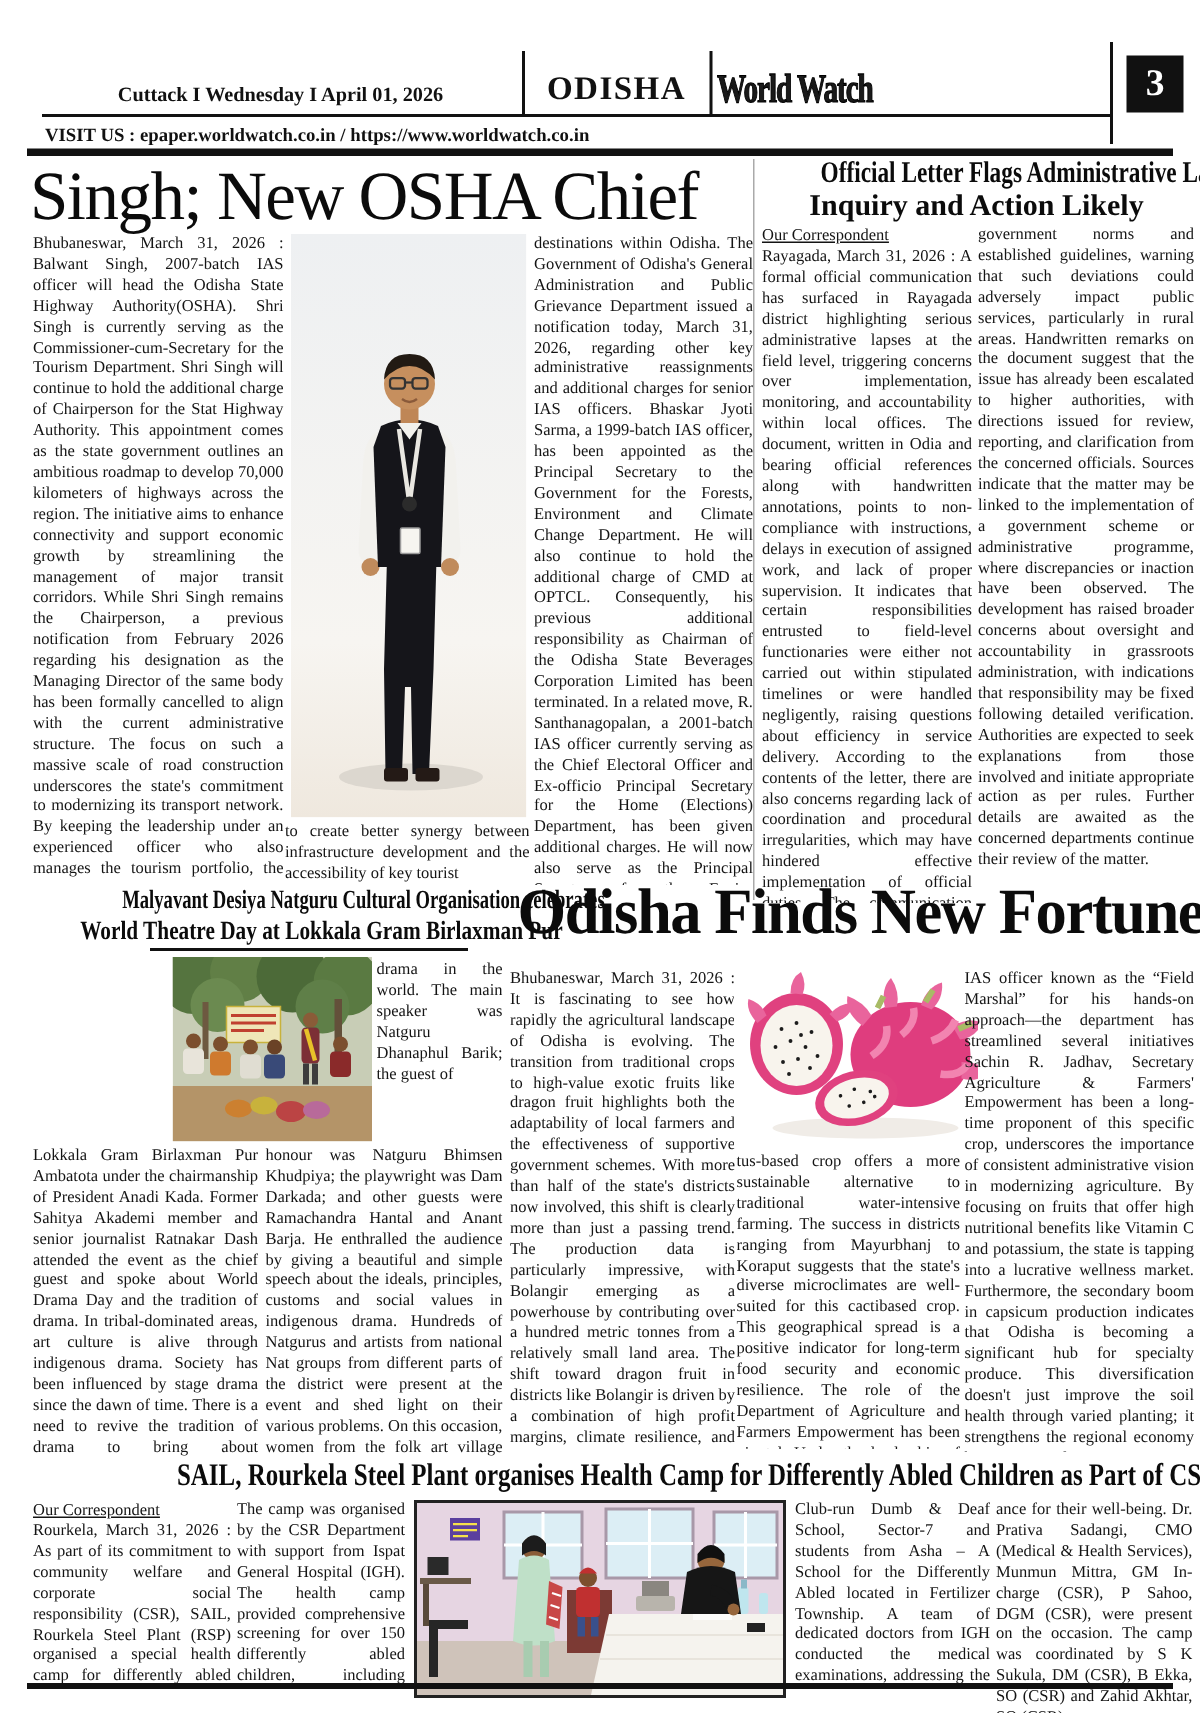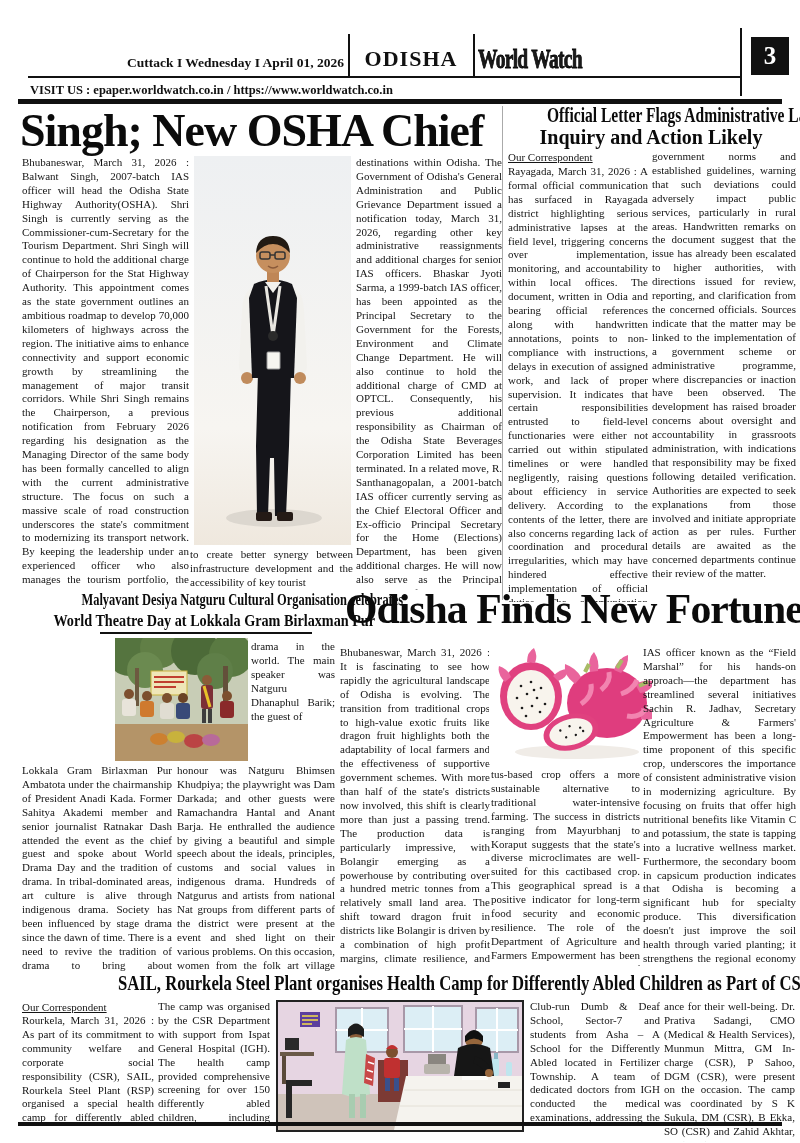--- a/index.html
+++ b/index.html
@@ -3,28 +3,28 @@
 <meta charset="utf-8">
 <style>
   html,body{margin:0;padding:0;background:#fff;}
   .page{position:relative;width:800px;height:1143px;background:#fff;font-family:"Liberation Serif","DejaVu Serif",serif;color:#111;overflow:hidden;}
   .abs{position:absolute;}
   .body-text{font-size:11px;line-height:13.9px;text-align:justify;overflow:hidden;color:#141414;}
   .col{position:absolute;overflow:hidden;}
   .hrule{position:absolute;background:#111;}
   .vrule{position:absolute;background:#111;width:2px;}
   .fit{display:inline-block;white-space:nowrap;}
-  .dateline{font-weight:bold;font-size:13.5px;text-align:right;}
+  .dateline{font-weight:bold;font-size:13.5px;text-align:center;}
   .edition{font-weight:bold;font-size:22px;letter-spacing:1px;text-align:center;}
   .masthead{text-align:right;overflow:visible;}
   .masthead .fit{font-size:27px;font-weight:bold;letter-spacing:-1px;color:#1a1a1a;-webkit-text-stroke:0.8px #000;transform-origin:left center;}
   .pagebox{background:#111;color:#fff;text-align:center;}
   .pagebox span{font-size:25px;font-weight:bold;line-height:38px;}
   .visit{font-weight:bold;font-size:12.5px;}
-  .headline-xl .fit{font-weight:bold;font-size:46px;letter-spacing:-1px;color:#0b0b0b;transform-origin:left center;}
+  .headline-xl .fit{font-weight:normal;font-size:46px;letter-spacing:-1px;color:#0b0b0b;transform-origin:left center;}
   .headline-xl2{text-align:center;}
   .headline-xl2 .fit{font-weight:bold;font-size:43px;letter-spacing:-1px;color:#0b0b0b;transform-origin:center center;}
   .headline-c{text-align:center;}
   .headline-c .fit{font-weight:bold;color:#0b0b0b;transform-origin:center center;}
   .lapses-head .fit{font-size:20px;line-height:22px;}
   .theatre-head .fit{font-size:17.5px;line-height:21px;}
   .sail-head .fit{font-size:21px;}
   .byline{position:absolute;font-size:11px;line-height:14px;text-decoration:underline;color:#141414;}
   .photo{position:absolute;overflow:hidden;}
   .photo svg{display:block;}

